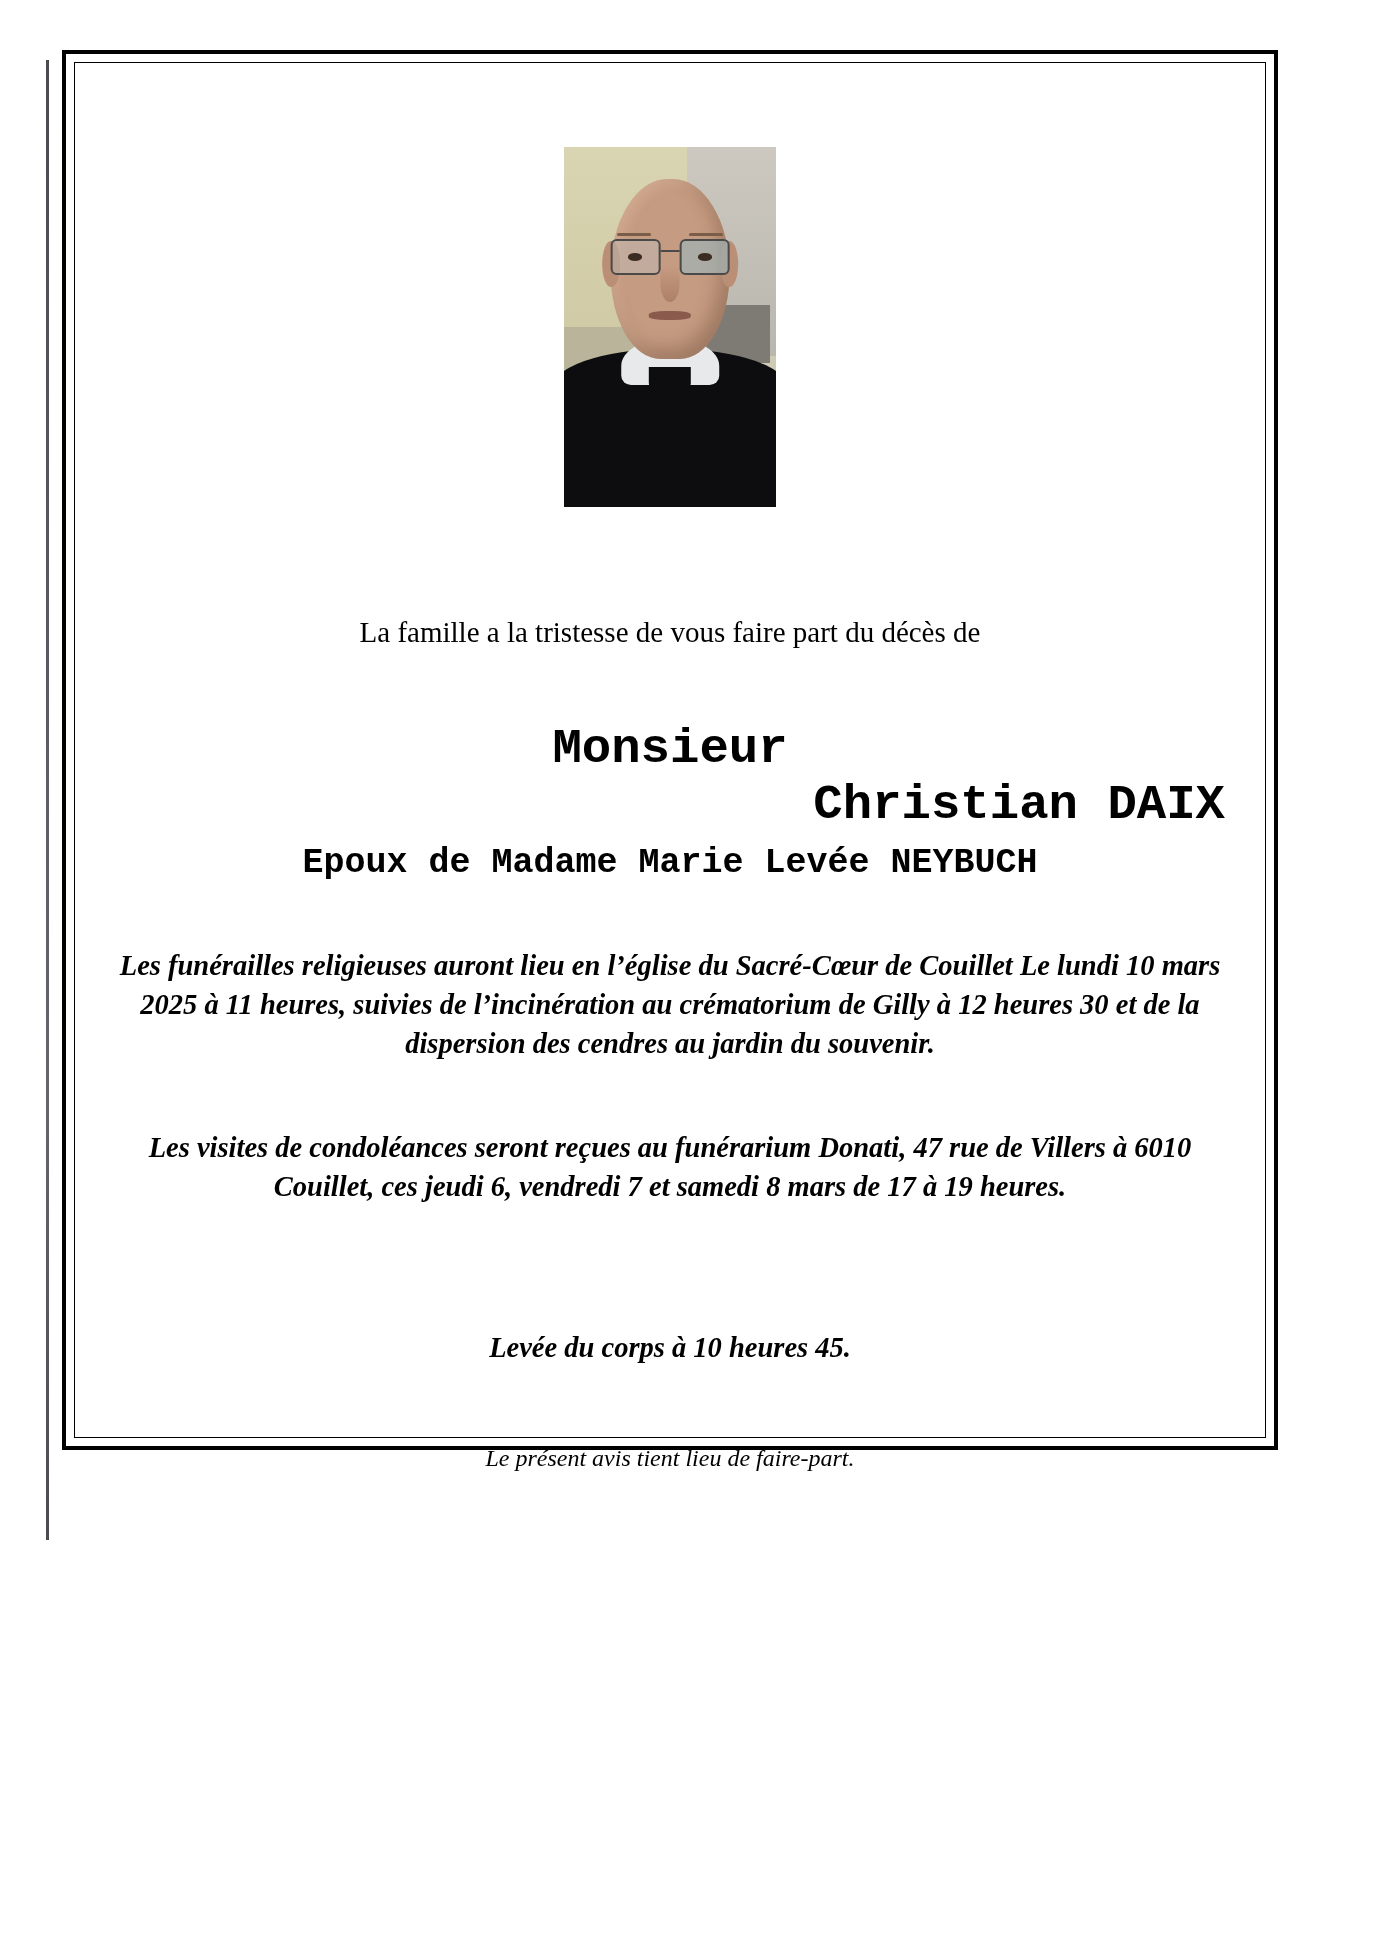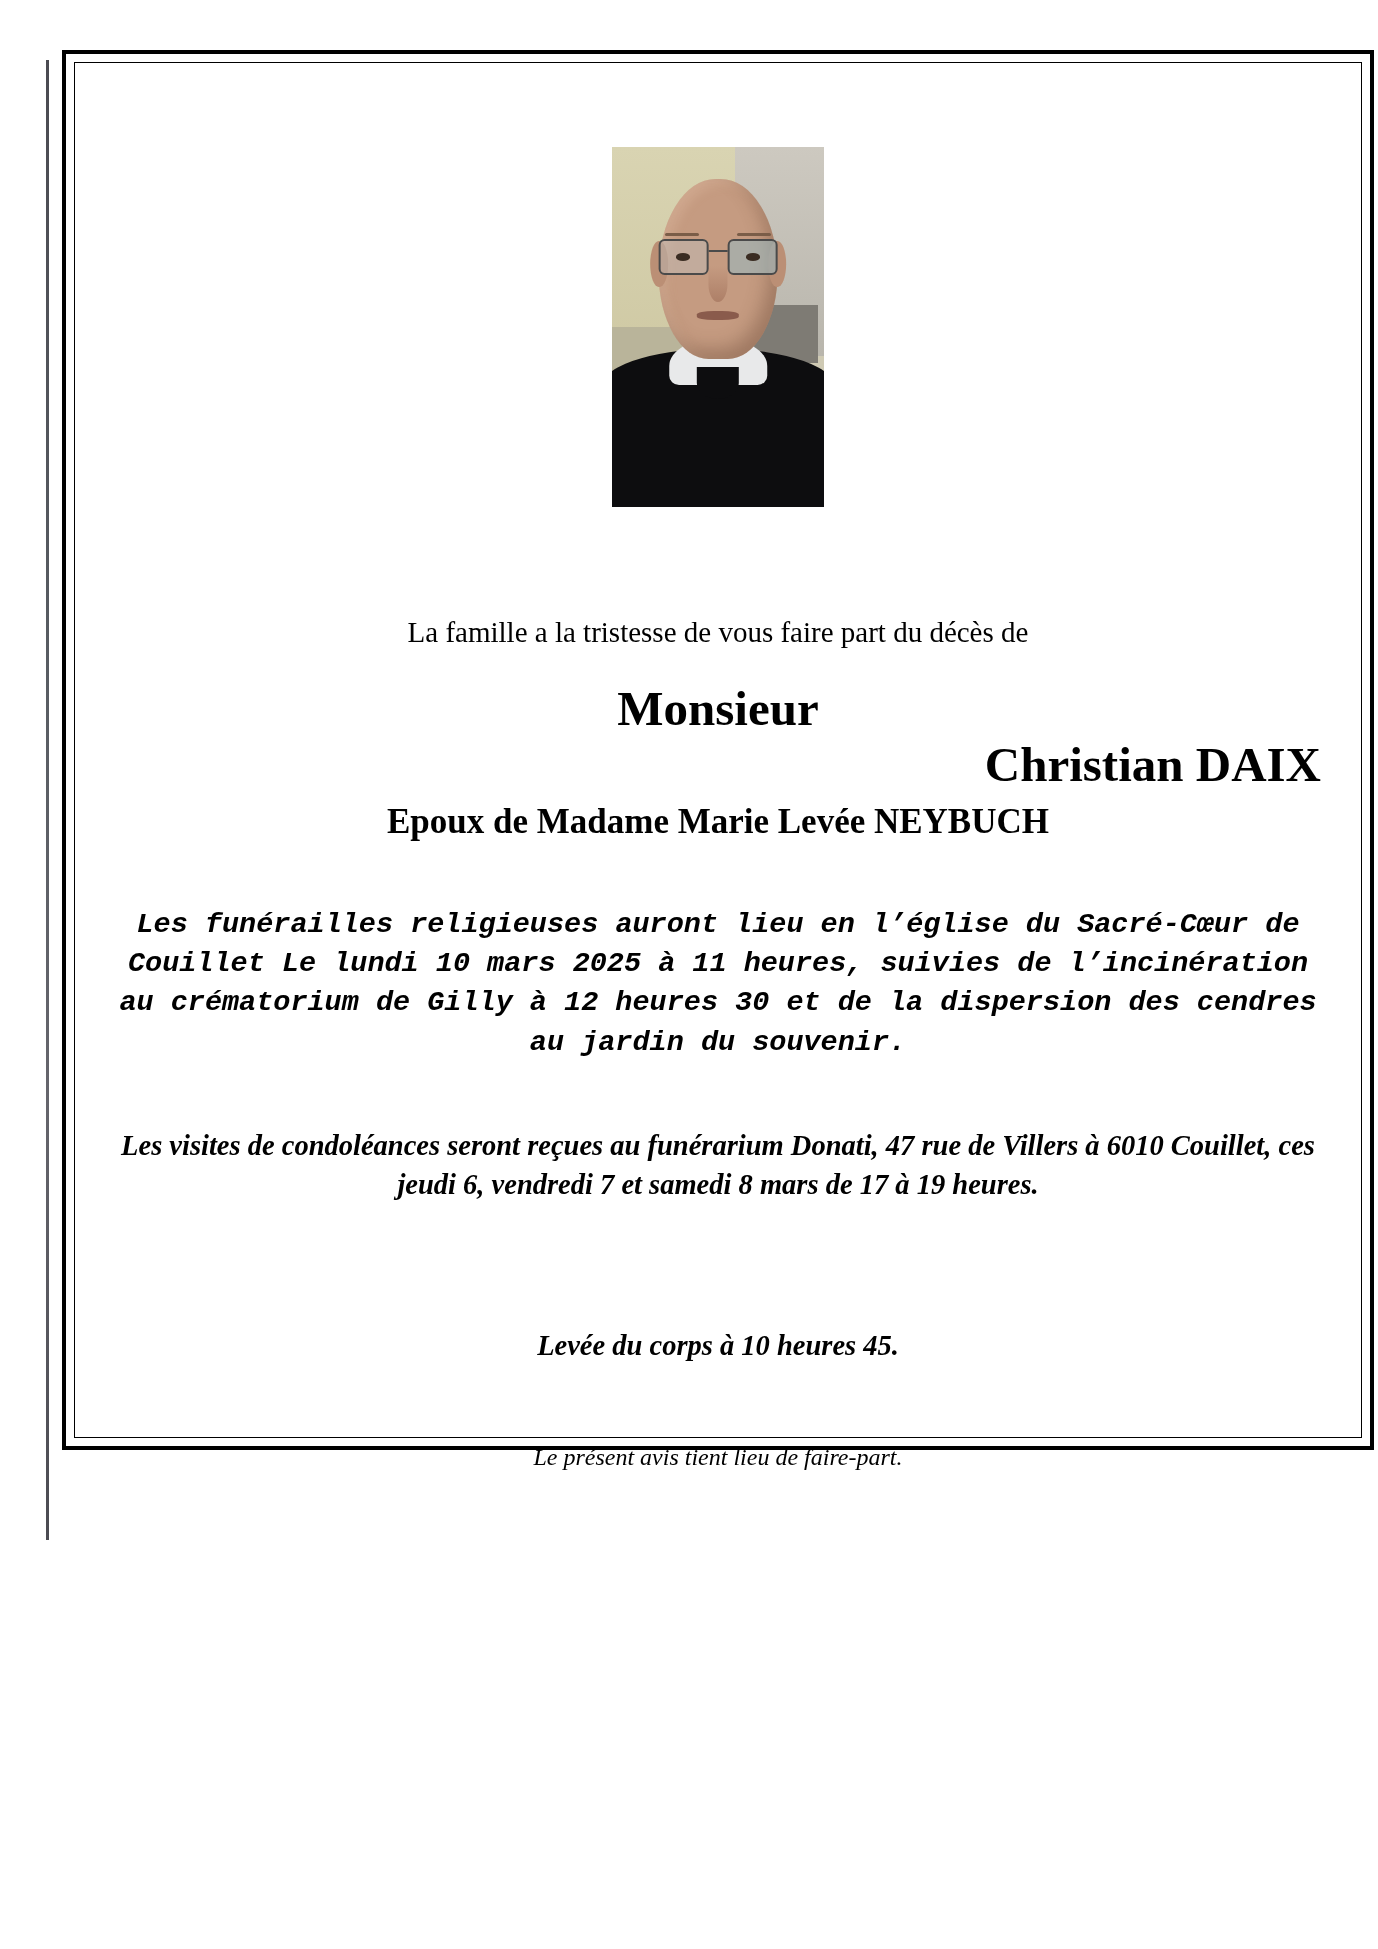--- a/index.html
+++ b/index.html
@@ -24,21 +24,21 @@
     width: 3px;
     height: 1480px;
     background: linear-gradient(to bottom, #2b2b33 0%, #3a3f46 40%, #4a4a52 70%, #2b2b33 100%);
     opacity: 0.85;
   }
 
   .page {
     position: absolute;
     left: 62px;
     top: 50px;
-    width: 1312px;
+    width: 1216px;
     height: 1400px;
     background: #ffffff;
     border: 4px solid #000000;
     box-sizing: border-box;
   }
   .page-inner {
     position: absolute;
     left: 8px;
     top: 8px;
     right: 8px;
@@ -194,21 +194,22 @@
   }
 
   
   .line-announce {
     margin-top: 108px;
     font-size: 29px;
     line-height: 1.2;
     font-weight: 400;
   }
   .name-block {
-    margin-top: 31px;
+    margin-top: 72px;
+    font-family: Liberation Mono, monospace;
   }
   .name-title {
     font-size: 49px;
     font-weight: bold;
     line-height: 1.14;
   }
   .name-main {
     font-size: 49px;
     font-weight: bold;
     line-height: 1.14;
@@ -225,21 +226,21 @@
     font-size: 24px;
     font-weight: bold;
     line-height: 1.35;
   }
   .para {
     font-style: italic;
     font-weight: bold;
     font-size: 28.5px;
     line-height: 1.38;
   }
-  .para-funeral { margin-top: 62px; font-family: Liberation Mono, monospace; }
+  .para-funeral { margin-top: 62px; }
   .para-condolences { margin-top: 64px; }
   .para-levee { margin-top: 122px; }
   .para-notice {
     margin-top: 78px;
     font-style: italic;
     font-weight: normal;
     font-size: 24px;
   }
 </style>
 </head>

